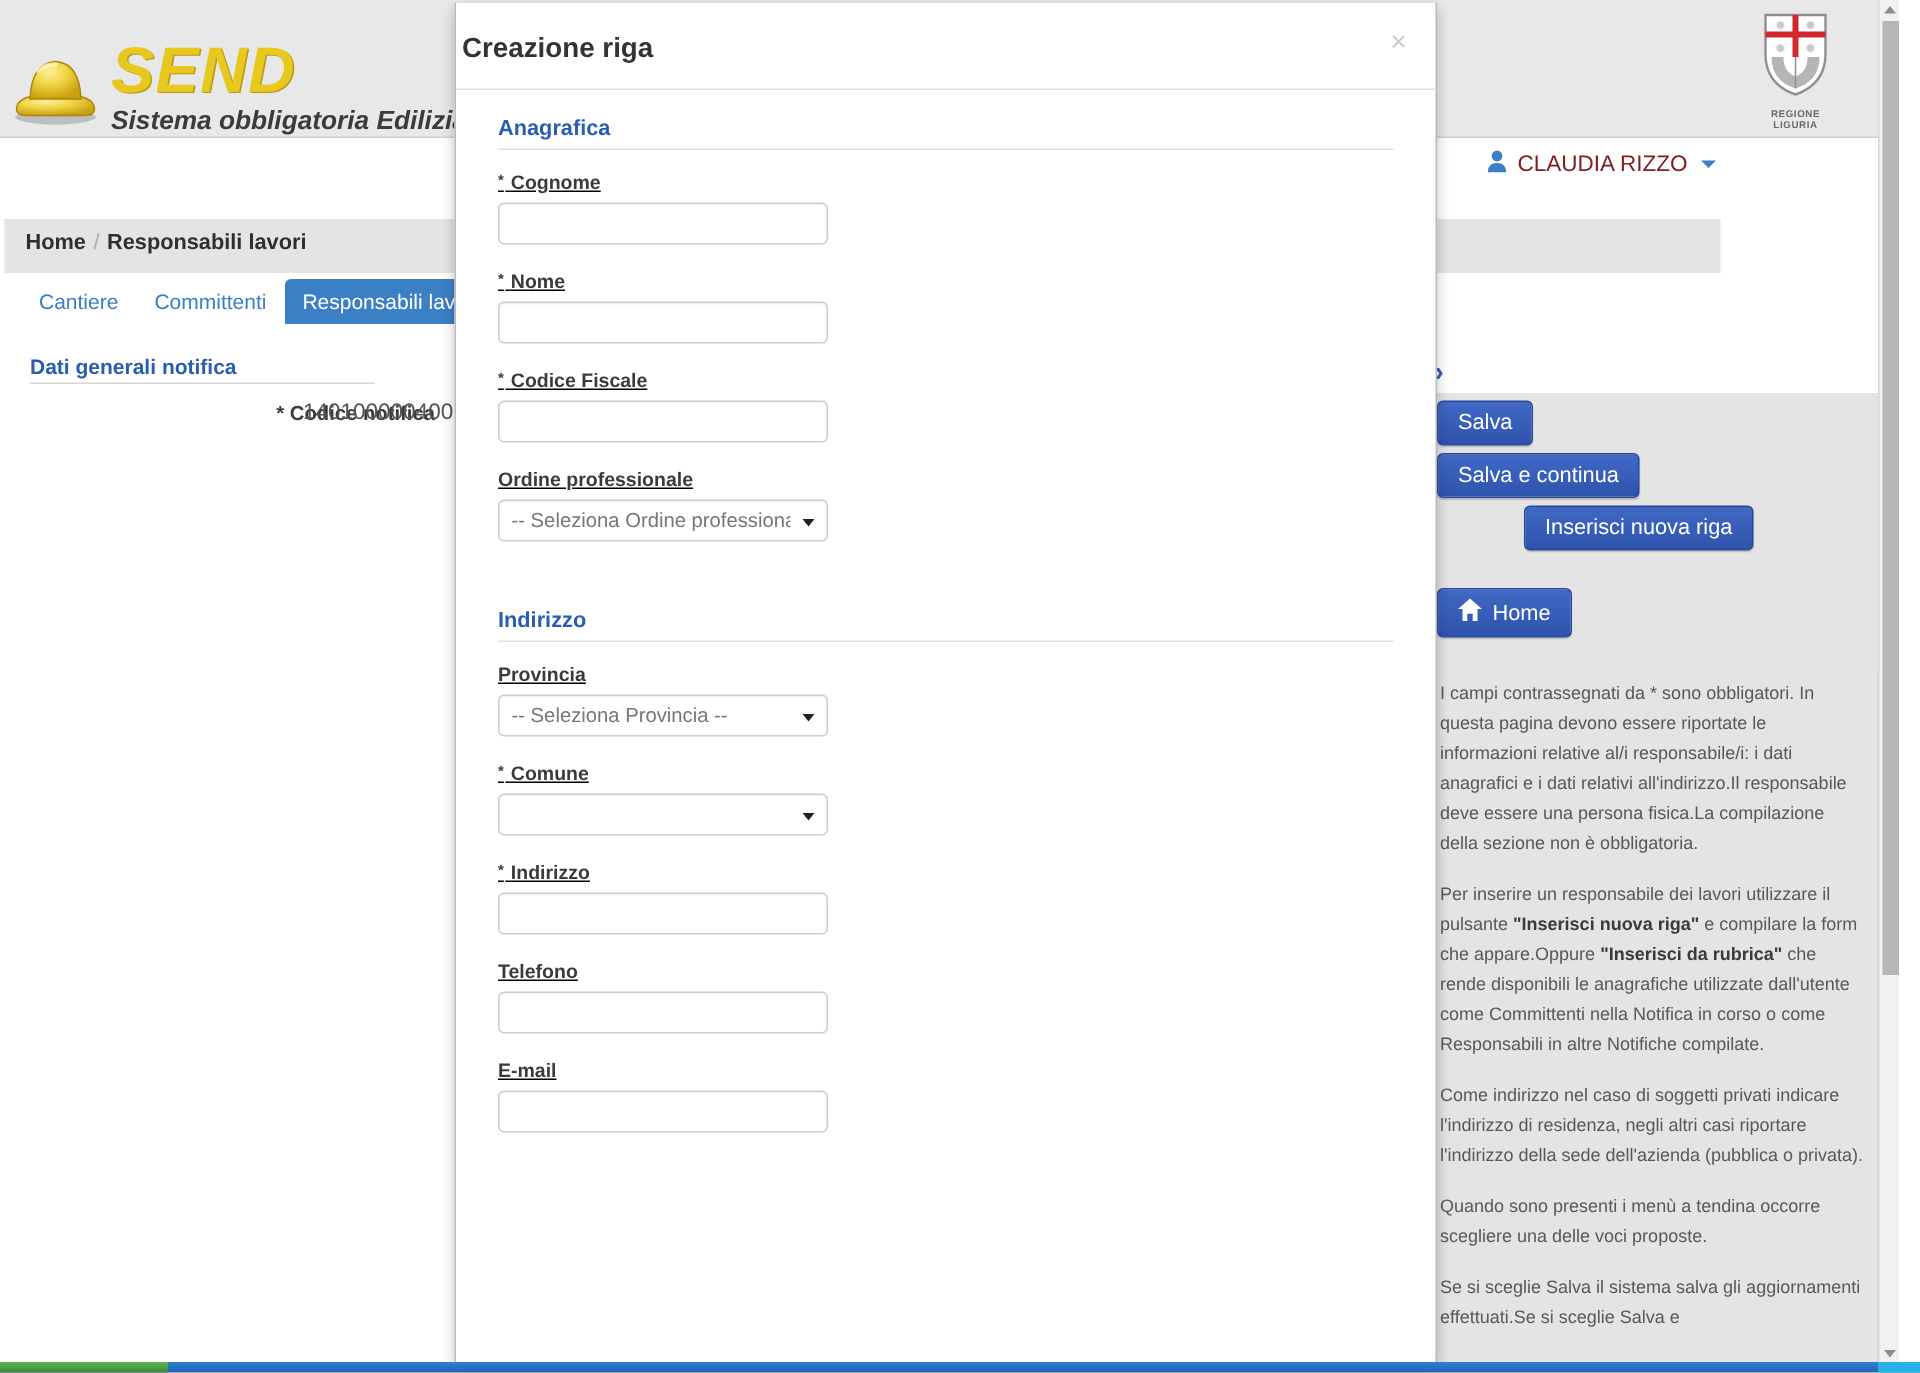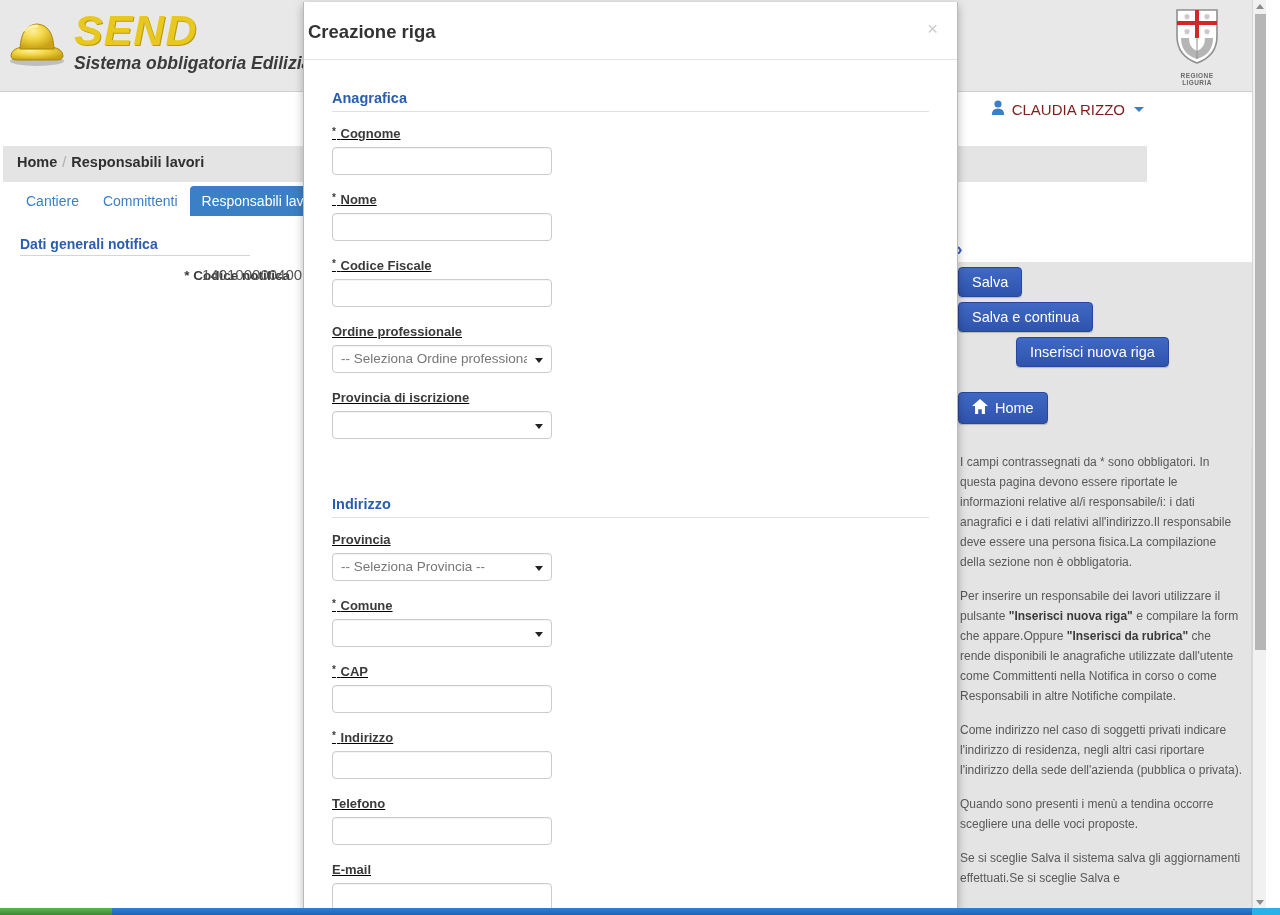--- a/index.html
+++ b/index.html
@@ -21,21 +21,21 @@
   }
 
   
   .site-header {
     position: absolute; left: 0; top: 0;
     width: 1266px; height: 92px;
     background: #e8e8e8;
     border-bottom: 1px solid #cfcfcf;
   }
   .logo-wrap {
-    position: absolute; left: 8px; top: 8px;
+    position: absolute; left: 8px; top: 25px;
     display: flex; align-items: flex-start;
   }
   .helmet { width: 58px; height: 52px; position: relative; margin-top: 8px; }
   .brand-text { margin-left: 8px; }
   .brand-name {
     font-size: 43px; font-weight: bold; font-style: italic;
     color: #e8c81e; line-height: 44px; letter-spacing: 1px;
     text-shadow: 1px 1px 0 #b79a10;
   }
   .brand-sub {
@@ -205,21 +205,21 @@
   .modal-close {
     position: absolute; right: 19px; top: 20px;
     font-size: 19px; color: #cccccc; cursor: pointer;
     line-height: 14px;
   }
   .modal-body { padding: 14px 28px 0 28px; }
 
   .form-sec-title {
     font-size: 14.5px; font-weight: bold; color: #2a5db0;
     border-bottom: 1px solid #e0e0e0;
-    padding-bottom: 5px; margin: 16px 0 14px 0;
+    padding-bottom: 5px; margin: 4px 0 14px 0;
   }
   .form-group { margin-bottom: 17px; text-decoration: underline; }
   .form-label {
     display: block;
     font-size: 13px; font-weight: bold; color: #3a3a3a;
     margin-bottom: 6px;
   }
   .req { font-size: 10px; vertical-align: 3px; margin-right: 1px; }
   .txt {
     width: 220px; height: 28px;
@@ -404,27 +404,20 @@
     </div>
 
     <div class="form-group">
       <label class="form-label">Ordine professionale</label>
       <div class="sel">
         <span class="sel-text">-- Seleziona Ordine professional</span>
         <span class="sel-arrow"></span>
       </div>
     </div>
 
-    <div class="form-group">
-      <label class="form-label">Provincia di iscrizione</label>
-      <div class="sel">
-        <span class="sel-text"></span>
-        <span class="sel-arrow"></span>
-      </div>
-    </div>
 
     <div class="sec-gap"></div>
 
     <div class="form-sec-title">Indirizzo</div>
 
     <div class="form-group">
       <label class="form-label">Provincia</label>
       <div class="sel">
         <span class="sel-text">-- Seleziona Provincia --</span>
         <span class="sel-arrow"></span>
@@ -432,24 +425,20 @@
     </div>
 
     <div class="form-group">
       <label class="form-label"><span class="req">*</span> <span>Comune</span></label>
       <div class="sel">
         <span class="sel-text"></span>
         <span class="sel-arrow"></span>
       </div>
     </div>
 
-    <div class="form-group">
-      <label class="form-label"><span class="req">*</span> <span>CAP</span></label>
-      <input class="txt" type="text" value="" style="">
-    </div>
 
     <div class="form-group">
       <label class="form-label"><span class="req">*</span> <span>Indirizzo</span></label>
       <input class="txt" type="text" value="" style="">
     </div>
 
     <div class="form-group">
       <label class="form-label">Telefono</label>
       <input class="txt" type="text" value="" style="">
     </div>

